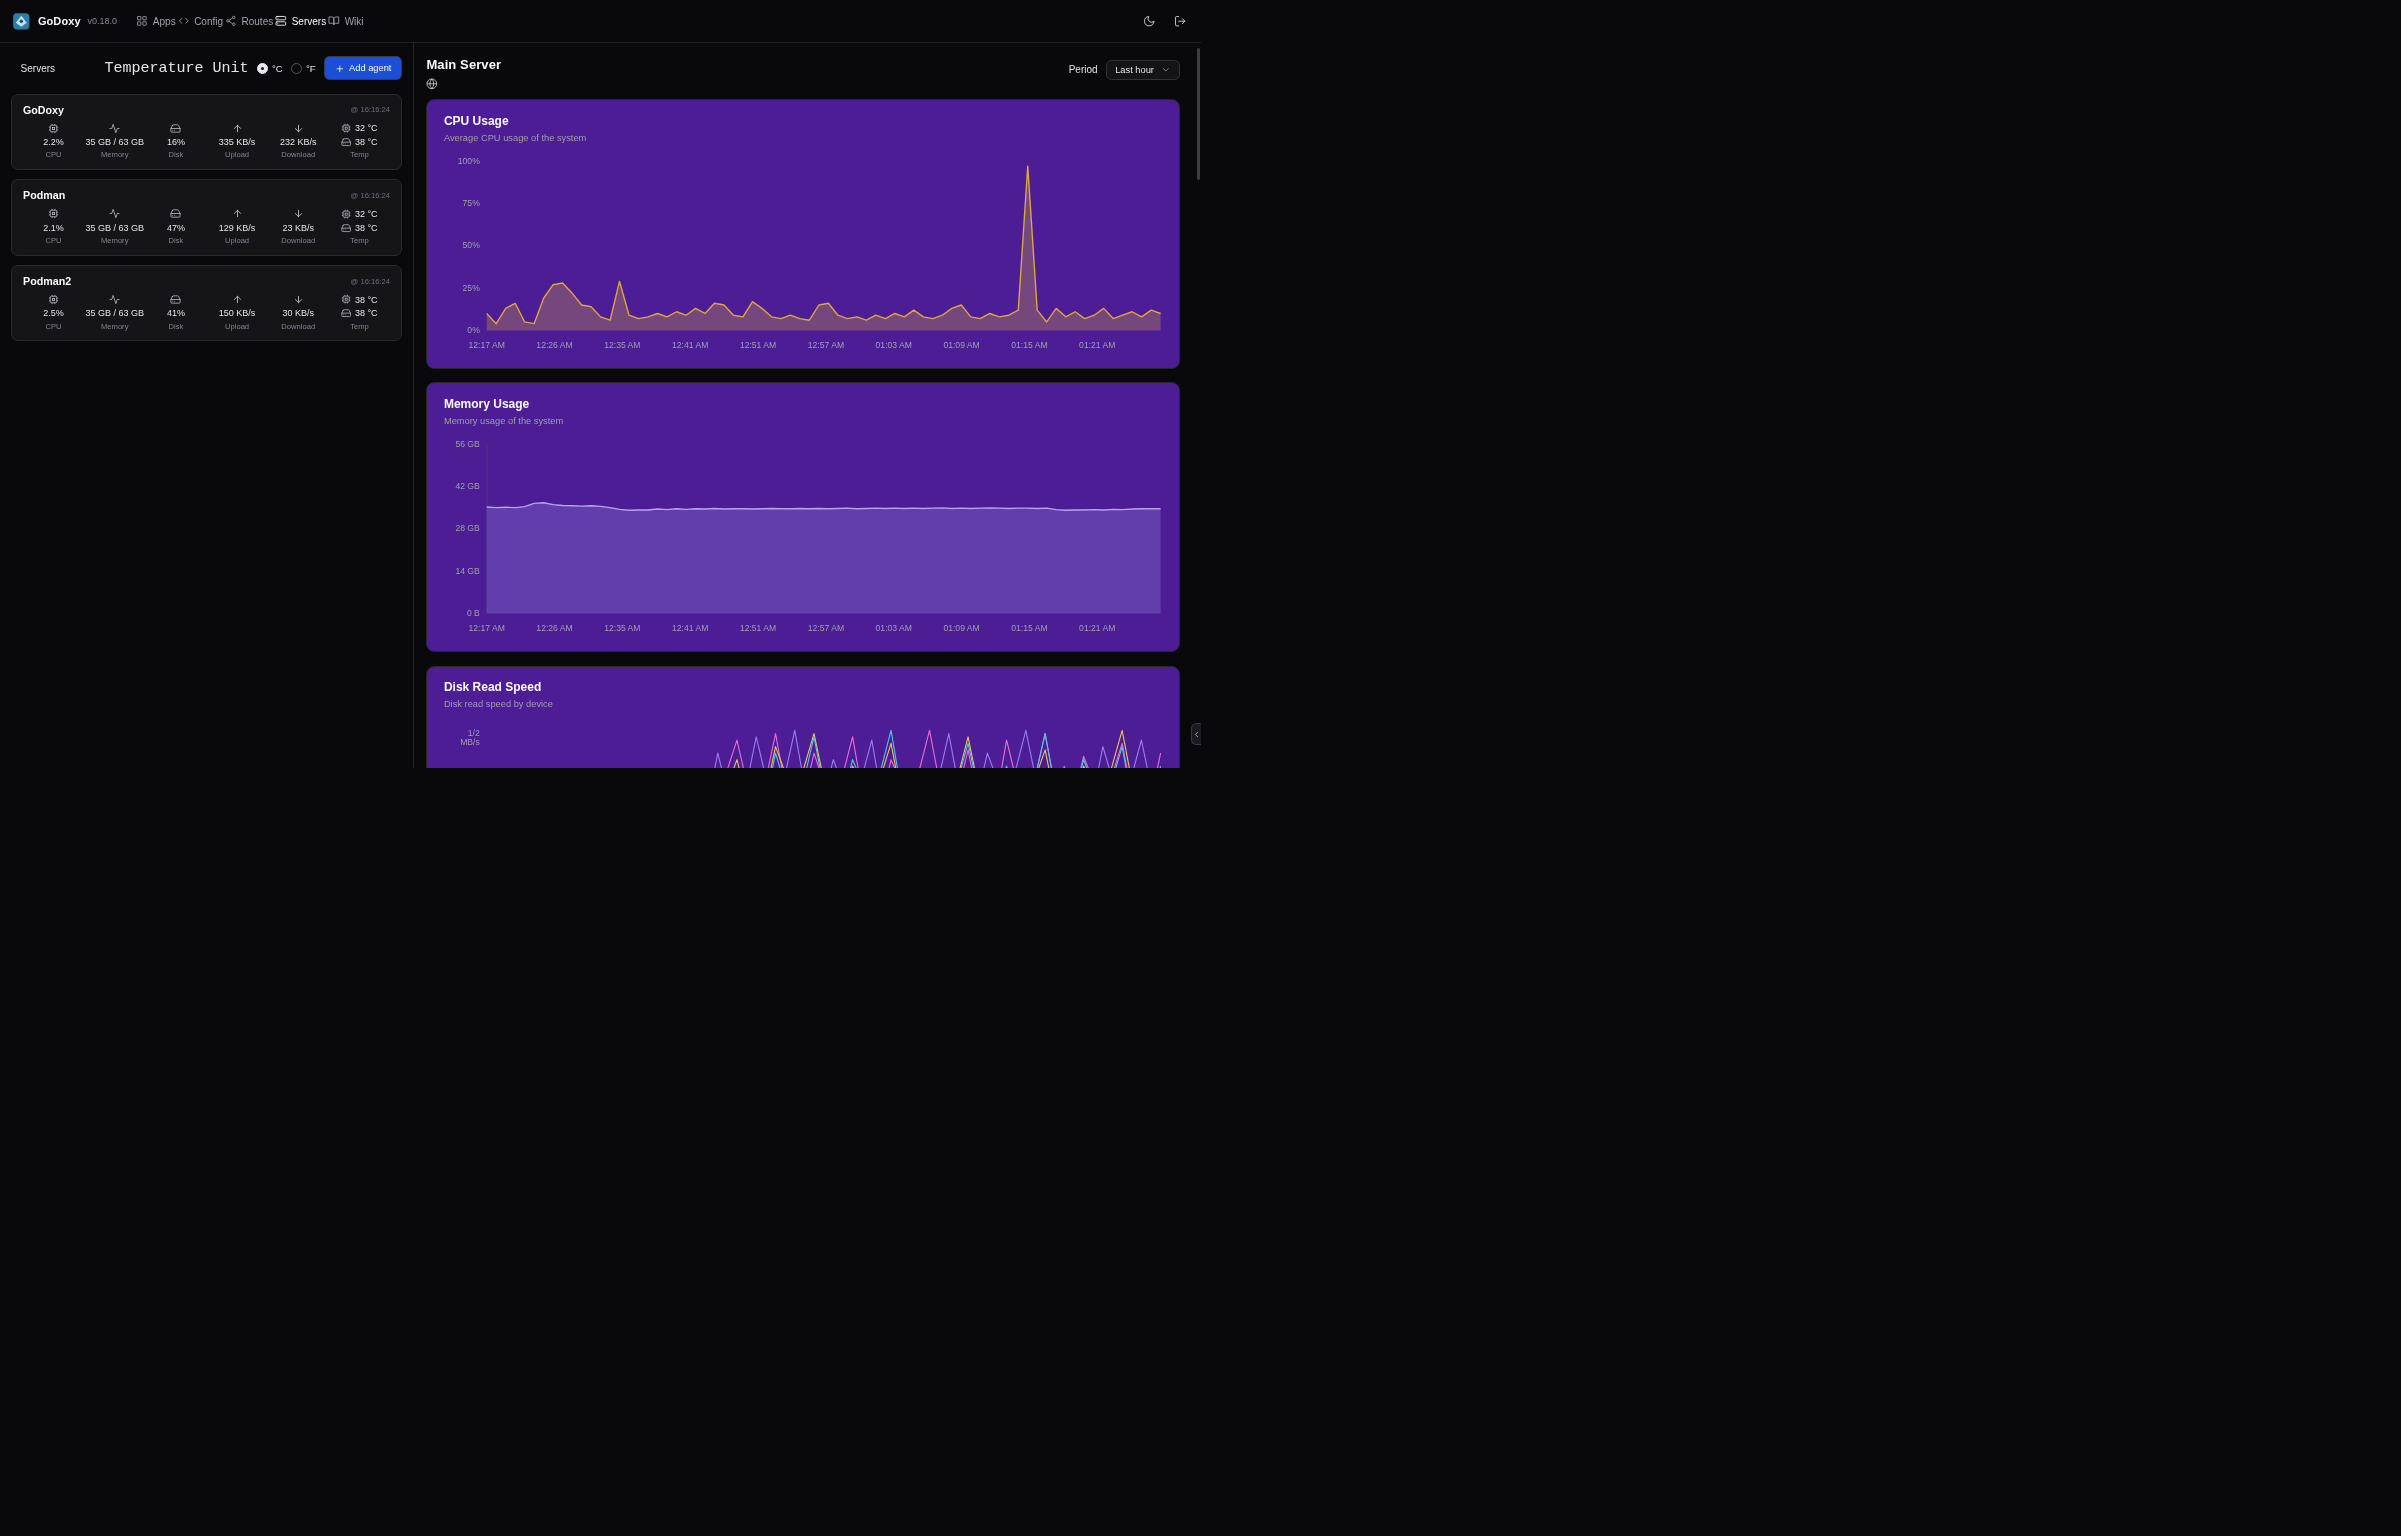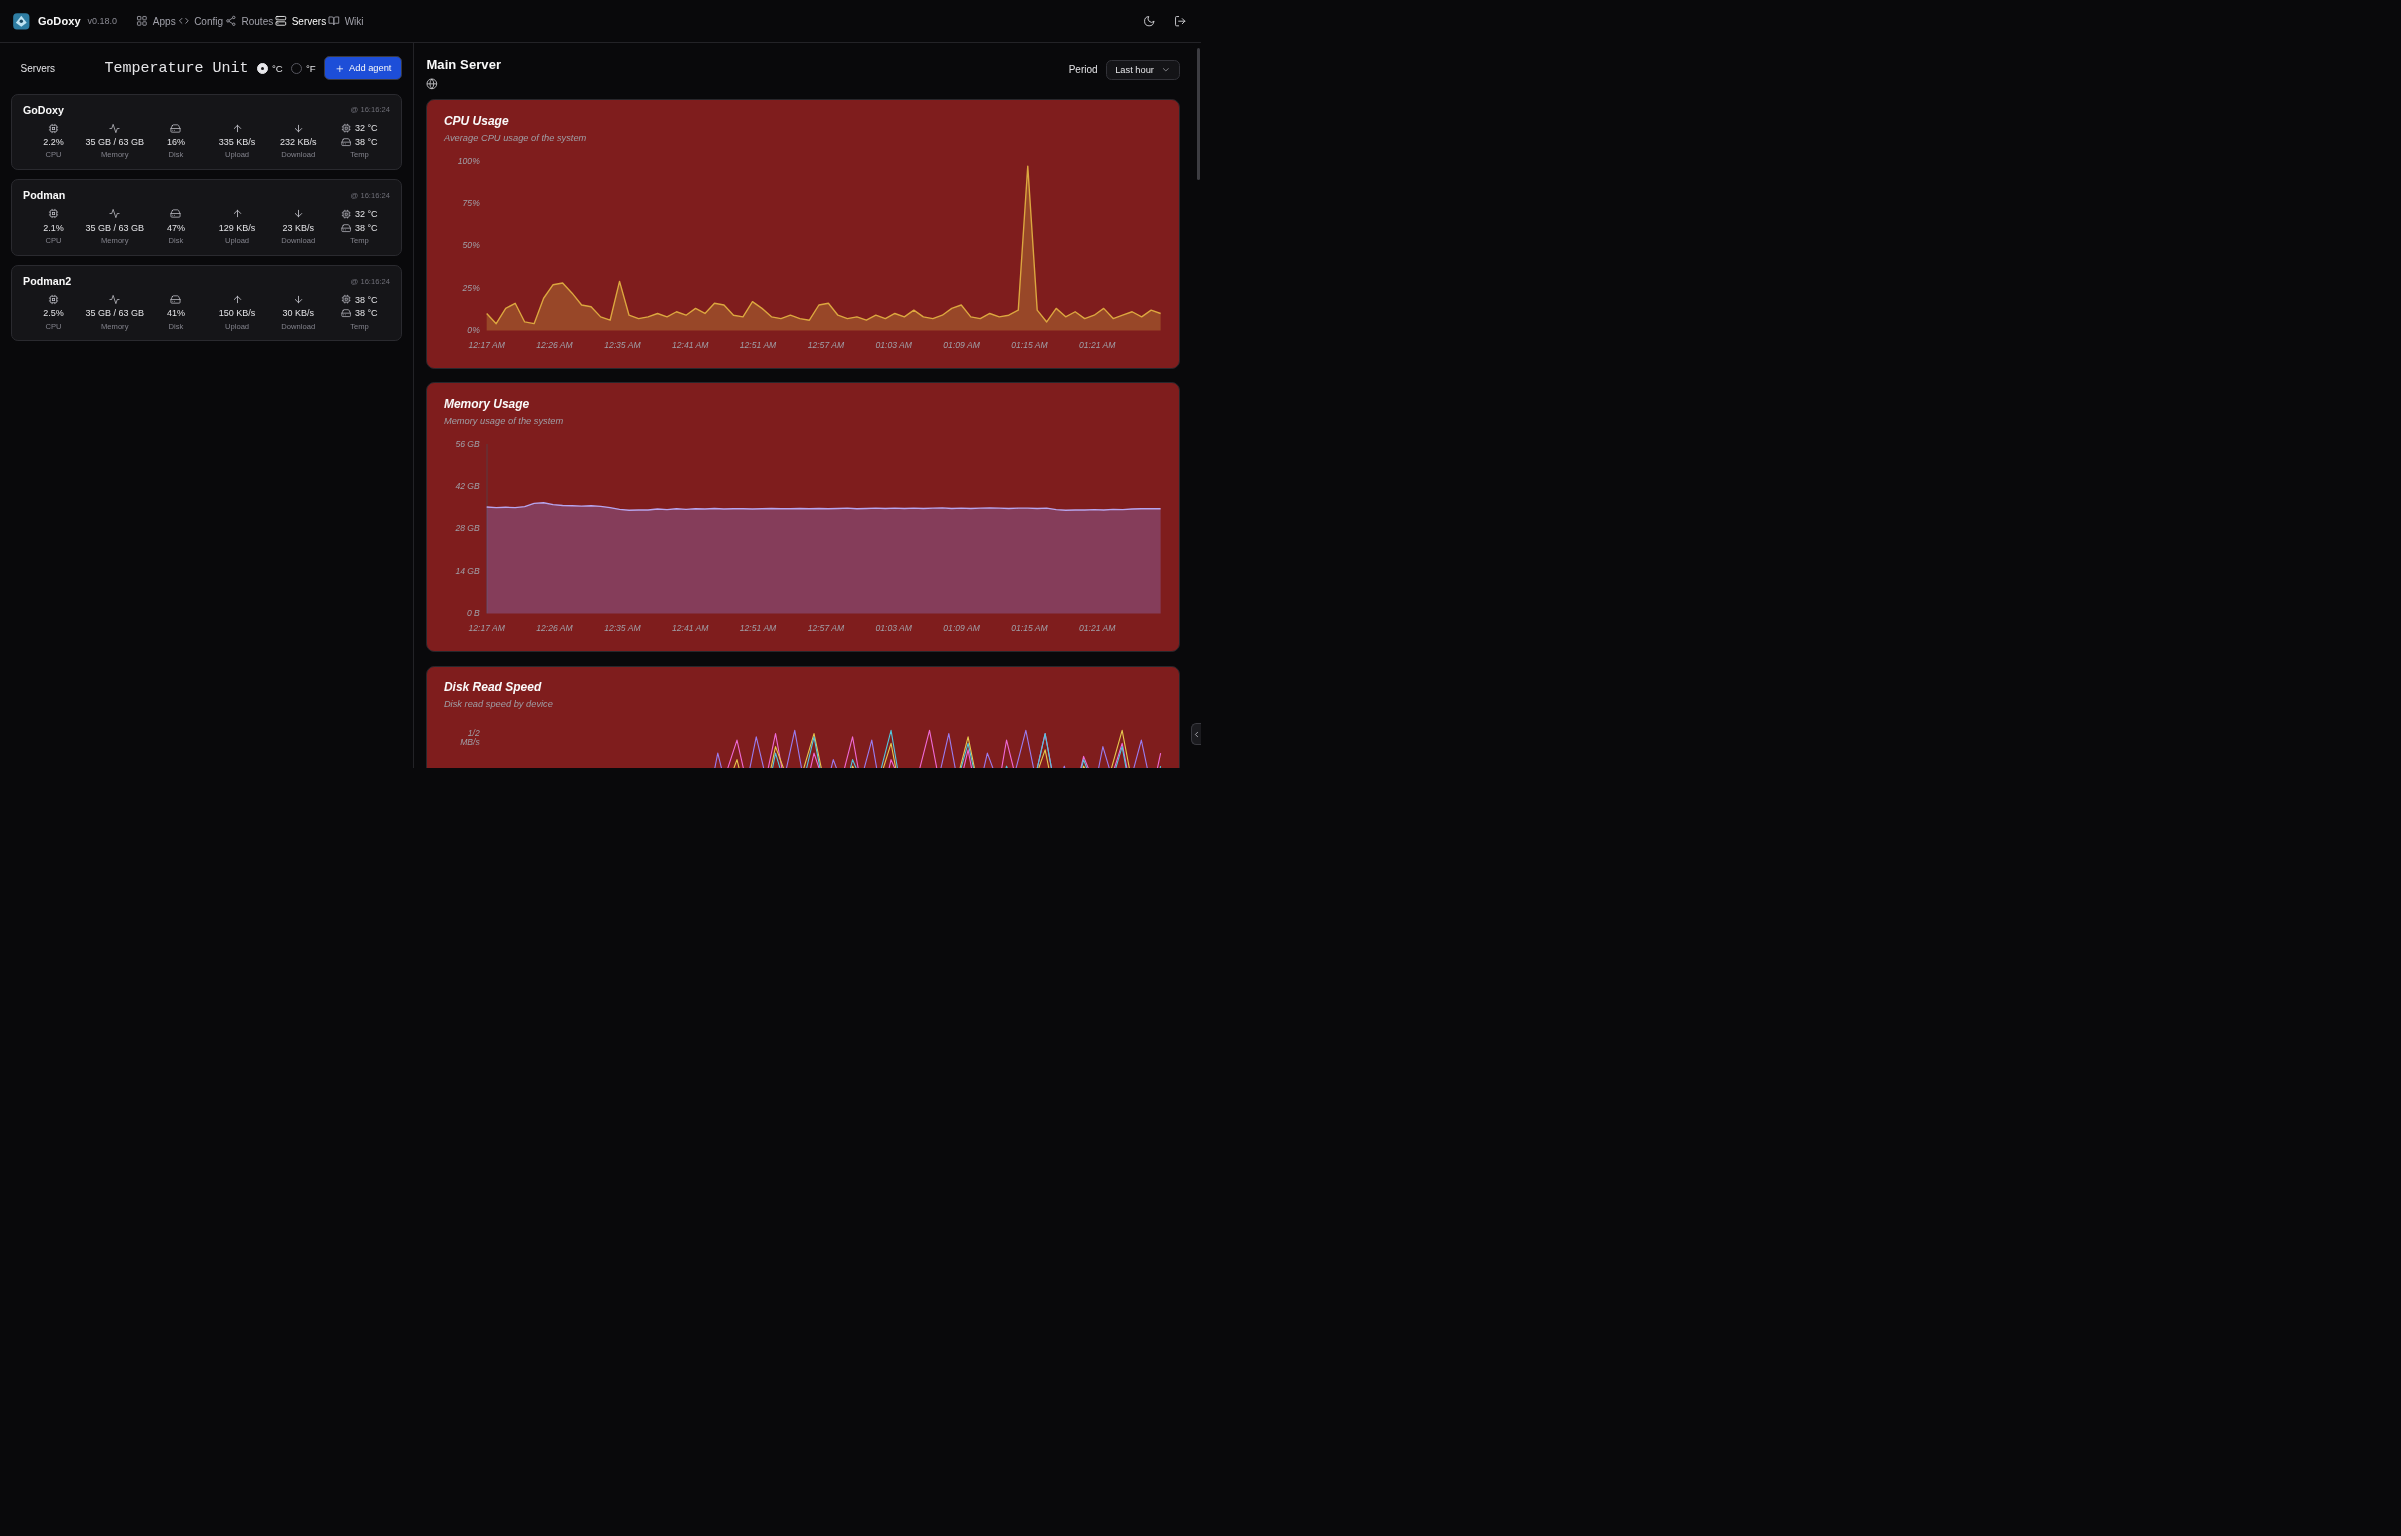--- a/index.html
+++ b/index.html
@@ -63,21 +63,21 @@
   .main-title { font-size:13px; font-weight:700; letter-spacing:0.1px; }
   .globe-wrap { margin-top:6.2px; color:#d4d4d8; display:flex; }
   .globe-wrap svg { width:11.7px; height:11.7px; }
   .period-wrap { display:flex; align-items:center; gap:8.3px; margin-top:2.8px; }
   .period-label { font-size:10px; color:#e4e4e7; }
   .period-select { display:flex; align-items:center; gap:6.9px; background:#141417; border:0.7px solid #323238;
     border-radius:5.5px; height:20px; padding:0 8.3px; font-size:9.3px; color:#e4e4e7; cursor:pointer;
     font-family:"Liberation Sans", sans-serif; }
   .period-select svg { width:9.6px; height:9.6px; color:#9f9fa6; }
 
-  .chart-card { background:#7f1d1d; border:0.7px solid #27272c; border-radius:8.3px; padding:13.8px 16.5px; margin-top:9.6px;font-style:italic; }
+  .chart-card { background:#4c1d95; border:0.7px solid #27272c; border-radius:8.3px; padding:13.8px 16.5px; margin-top:9.6px; }
   .chart-card + .chart-card { margin-top:13.8px; }
   .chart-title { font-size:12px; font-weight:700; }
   .chart-subtitle { font-size:9.3px; color:#9f9fa6; margin-top:4.8px; }
   .chart-area { margin-top:11px; }
   .chart-area svg { display:block; }
 
   
   .scroll-thumb { position:absolute; right:0.7px; top:48px; width:3.4px; height:132px; background:#3d3d42; border-radius:2.1px; }
   .edge-handle { position:absolute; right:0; top:723px; width:10.3px; height:22px; background:#1b1b1f;
     border:0.7px solid #3a3a40; border-right:none; border-radius:5.5px 0 0 5.5px; display:flex; align-items:center;

